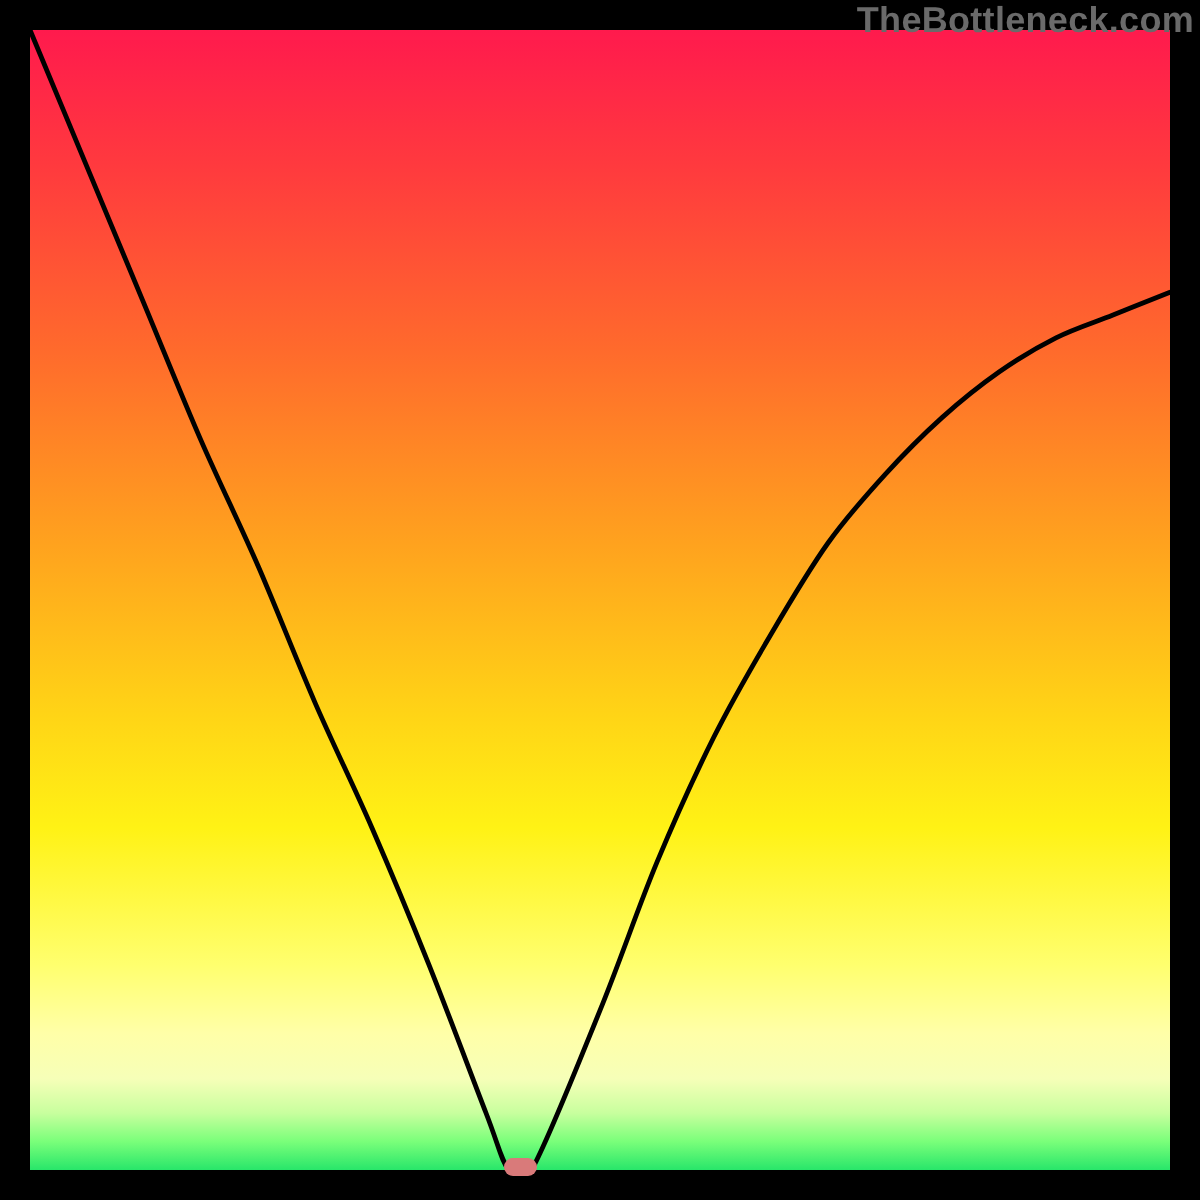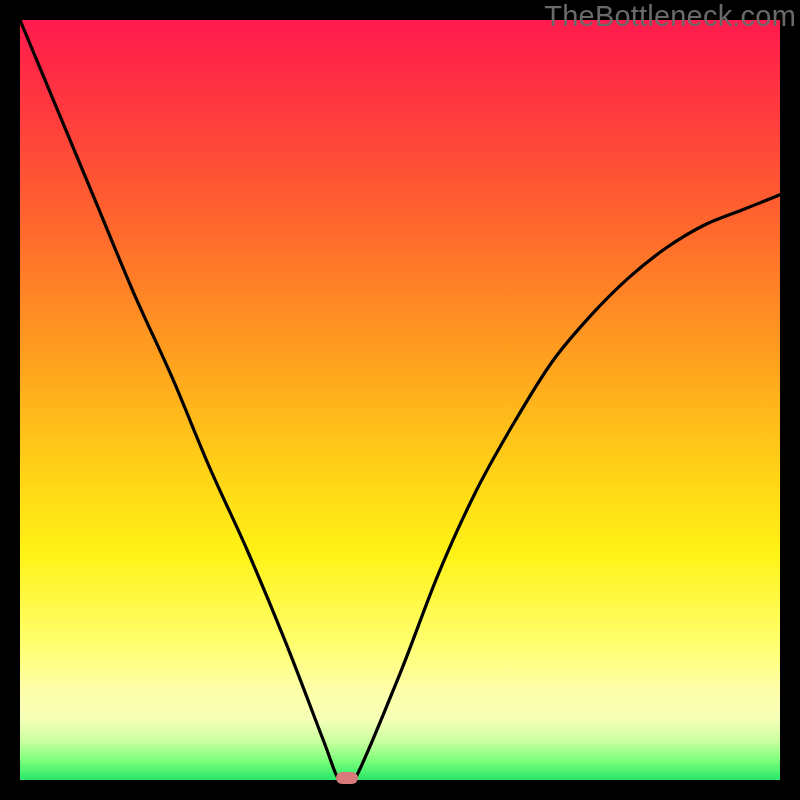--- a/index.html
+++ b/index.html
@@ -39,22 +39,22 @@
       #f6ffb8 92%,
       #c8ff9e 95%,
       #7aff7a 97.5%,
       #28e66a 100%
     );
   }
   .watermark {
     position: absolute;
     top: 0px;
     right: 4px;
-    font-size: 29px;
-    font-weight: 400;
+    font-size: 24px;
+    font-weight: 700;
     color: #6a6a6a;
     letter-spacing: 0.2px;
     user-select: none;
   }
   svg.curve {
     position: absolute;
     left: 0;
     top: 0;
     width: 760px;
     height: 760px;

